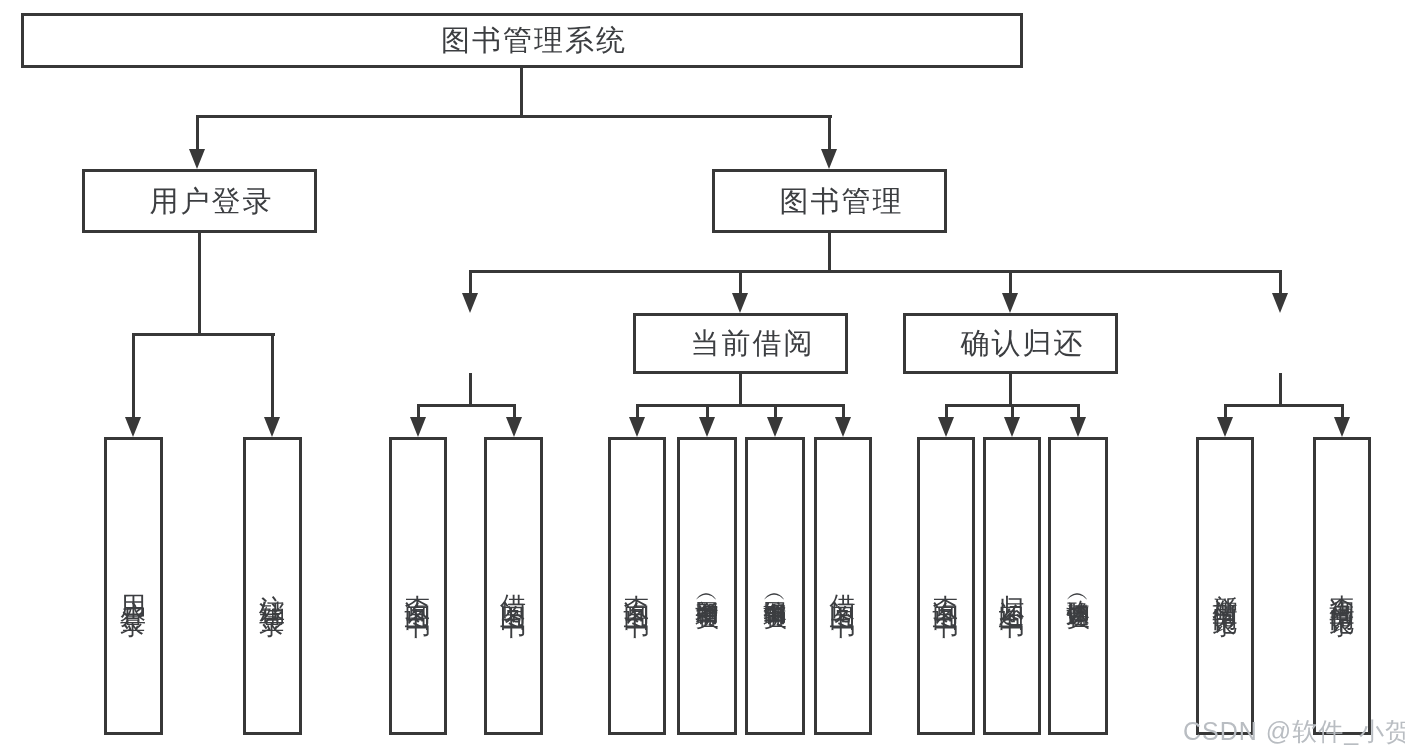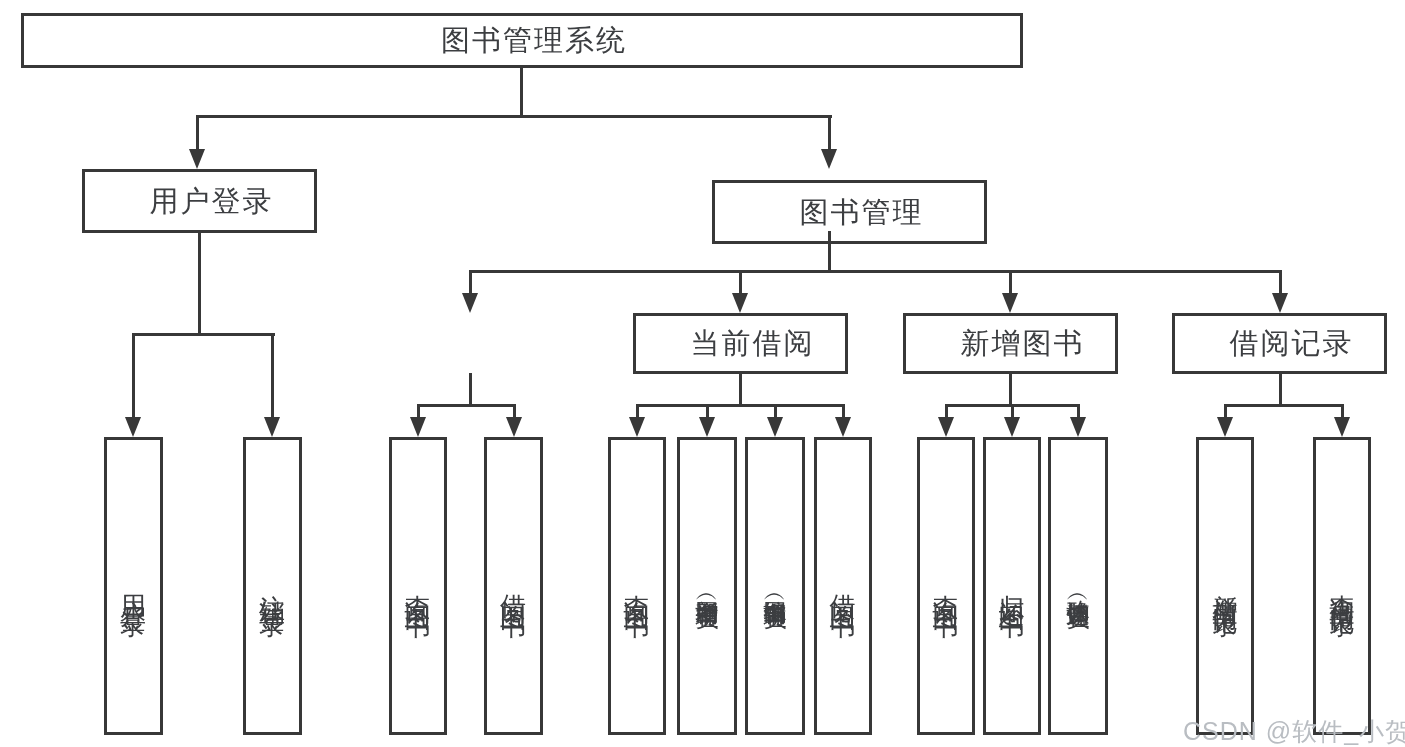--- a/index.html
+++ b/index.html
@@ -28,21 +28,21 @@
     text-align:center;
   }
   .hnode{
     font-size:29px;
     letter-spacing:2px;
     line-height:1;
     padding-left:24px;
   }
   .root{left:21px;top:13px;width:1002px;height:55px;}
   .l2a{left:82px;top:169px;width:235px;height:64px;}
-  .l2b{left:712px;top:180px;width:275px;height:64px;}
+  .l2b{left:712px;top:169px;width:235px;height:64px;}
   .l3{top:313px;width:215px;height:61px;}
   .leaf{
     top:437px;height:298px;
     writing-mode:vertical-rl;
     text-orientation:mixed;
     line-height:1;
   }
   .leaf--s{font-size:26px;letter-spacing:6px;}
   .leaf--m{font-size:25px;letter-spacing:4px;}
   .leaf--l{font-size:23px;letter-spacing:1px;}
@@ -76,24 +76,21 @@
     <span>用户登录</span>
   </div>
   <div class="node hnode l2b">
     <span>图书管理</span>
   </div>
 
   <div class="node hnode l3" style="left:633px;">
     <span>当前借阅</span>
   </div>
   <div class="node hnode l3" style="left:903px;">
-    <span>新增图书</span>
-  </div>
-  <div class="node hnode l3" style="left:1172px;">
-    <span>借阅记录</span>
+    <span>确认归还</span>
   </div>
 
   <div class="node leaf leaf--s" style="left:104px;width:59px;">
     <span>用户登录</span>
   </div>
   <div class="node leaf leaf--s" style="left:243px;width:59px;">
     <span>注销登录</span>
   </div>
   <div class="node leaf leaf--s" style="left:389px;width:58px;">
     <span>查询图书</span>

